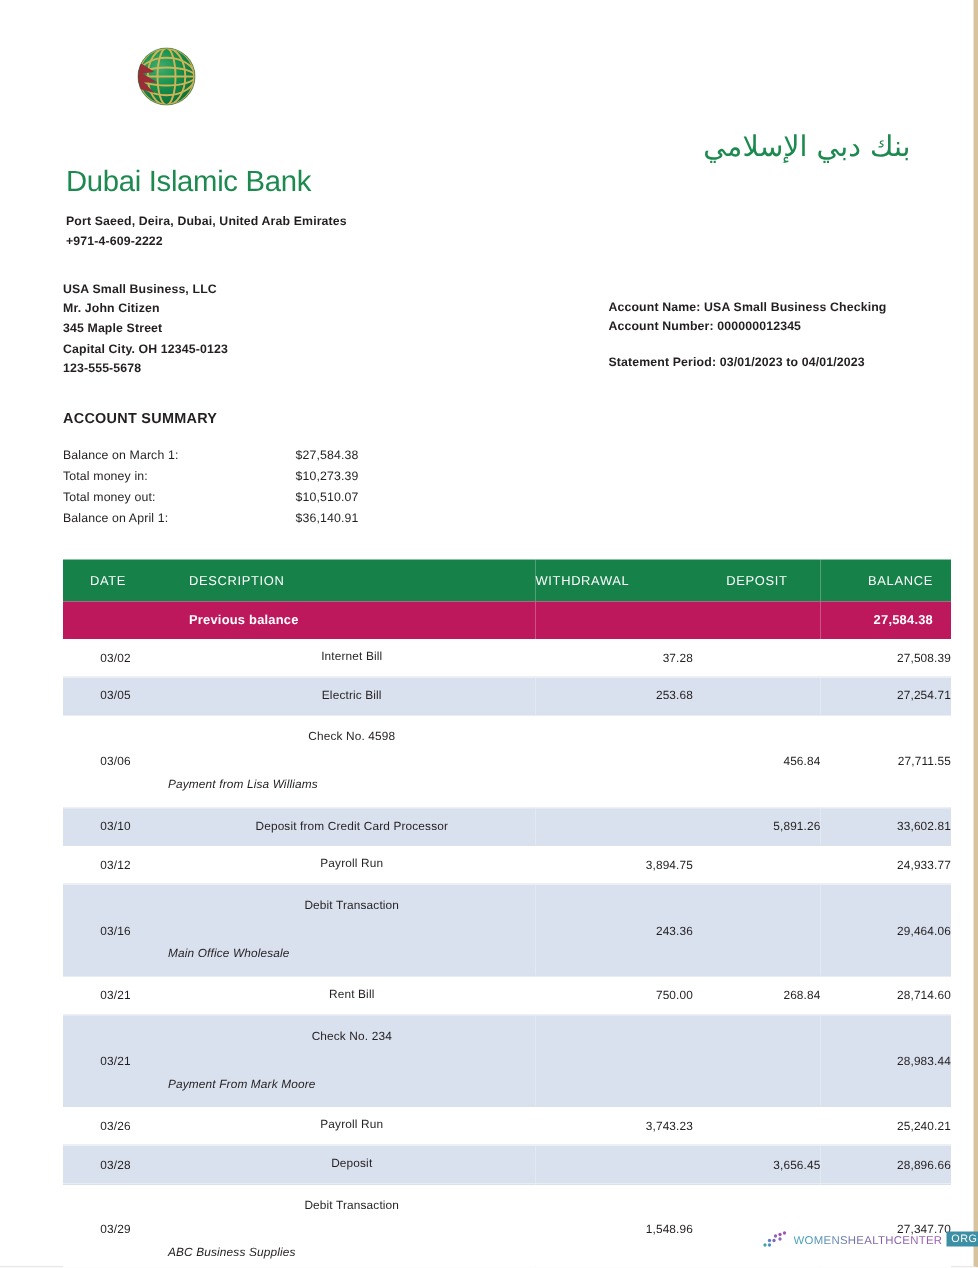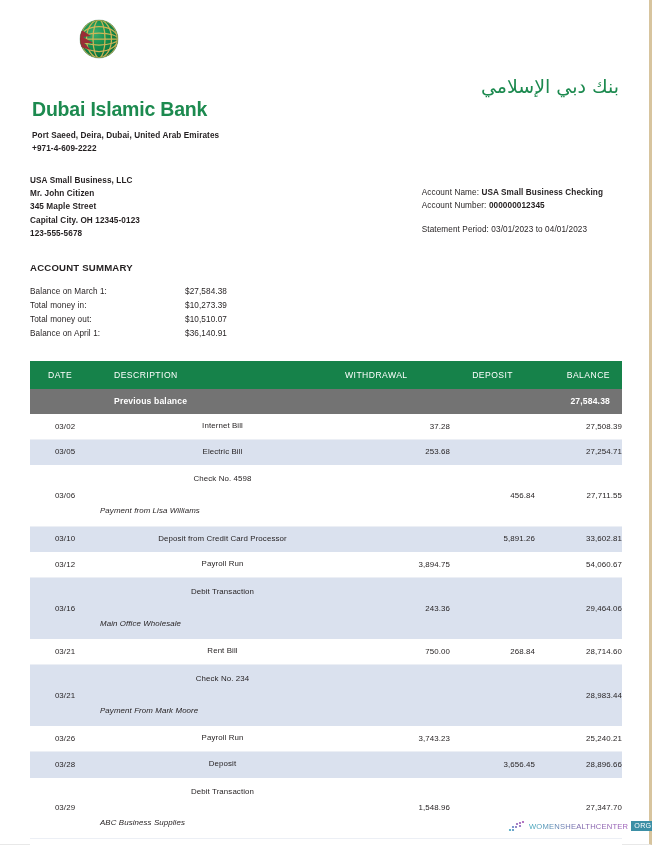--- a/index.html
+++ b/index.html
@@ -23,21 +23,21 @@
     height: 845px;
     background: #ffffff;
     border-right: 3px solid #d7c49e;
     border-bottom: 1px solid #e8e8e8;
   }
   .page-inner {
     position: absolute;
     top: 0; left: 0;
     width: 649px;
     height: 800px;
-    padding: 0;
+    padding: 12px;
   }
 
   
   .header {
     padding: 16px 30px 0 30px;
   }
   .logo-mark {
     width: 50px;
     height: 50px;
     margin-left: 44px;
@@ -54,21 +54,21 @@
     direction: rtl;
     unicode-bidi: bidi-override;
     line-height: 1.1;
     letter-spacing: 0px;
     white-space: nowrap;
   }
   .brand-en {
     margin-left: 2px;
     margin-top: 1px;
     font-size: 19.5px;
-    font-weight: bold;
+    font-weight: normal;
     color: #1c8a4f;
     letter-spacing: -0.2px;
     line-height: 1.15;
   }
   .bank-address {
     margin-left: 2px;
     margin-top: 10px;
     font-size: 8.2px;
     font-weight: bold;
     color: #231f20;
@@ -92,21 +92,21 @@
     letter-spacing: 0.1px;
   }
   .acct-block {
     margin-top: 12px;
     margin-right: 16px;
     font-size: 8.2px;
     line-height: 1.62;
     color: #231f20;
     letter-spacing: 0.1px;
   }
-  .acct-block .lbl { font-weight: normal; }
+  .acct-block .lbl { font-weight: bold; }
   .acct-block .val { font-weight: bold; }
   .acct-period { margin-top: 11px; }
 
   
   .summary {
     margin-top: 22px;
     padding: 0 30px;
   }
   .summary-title {
     font-size: 9.6px;
@@ -153,21 +153,21 @@
     text-align: left;
     vertical-align: middle;
   }
   th.h-date { padding-left: 18px; }
   th.h-desc { padding-left: 14px; }
   th.h-wd   { text-align: right; padding-right: 43px; }
   th.h-dep  { text-align: right; padding-right: 22px; }
   th.h-bal  { text-align: right; padding-right: 12px; }
 
   tr.band td {
-    background: #737373;
+    background: #be185d;
     color: #ffffff;
     font-size: 8.6px;
     font-weight: bold;
     padding: 7.5px 0;
     letter-spacing: 0.15px;
   }
   tr.band td.b-desc { padding-left: 14px; }
   tr.band td.b-bal  { text-align: right; padding-right: 12px; font-weight: bold; }
 
   tr.row td {
@@ -405,21 +405,21 @@
           <td class="c-bal">33,602.81</td>
         </tr>
 
         <tr class="row plain">
           <td class="c-date">03/12</td>
           <td class="c-desc">
             <span class="desc-main">Payroll Run</span>
           </td>
           <td class="c-wd">3,894.75</td>
           <td class="c-dep"></td>
-          <td class="c-bal">54,060.67</td>
+          <td class="c-bal">24,933.77</td>
         </tr>
 
         <tr class="row alt tall">
           <td class="c-date">03/16</td>
           <td class="c-desc">
             <span class="desc-main">Debit Transaction</span>
             <span class="desc-sub">Main Office Wholesale</span>
           </td>
           <td class="c-wd">243.36</td>
           <td class="c-dep"></td>

